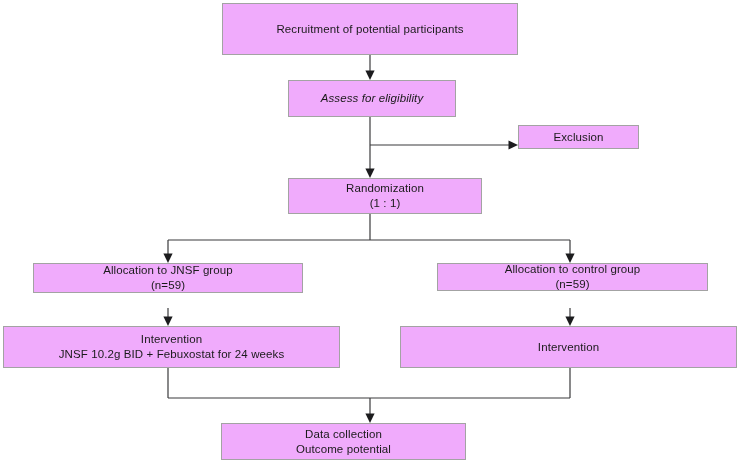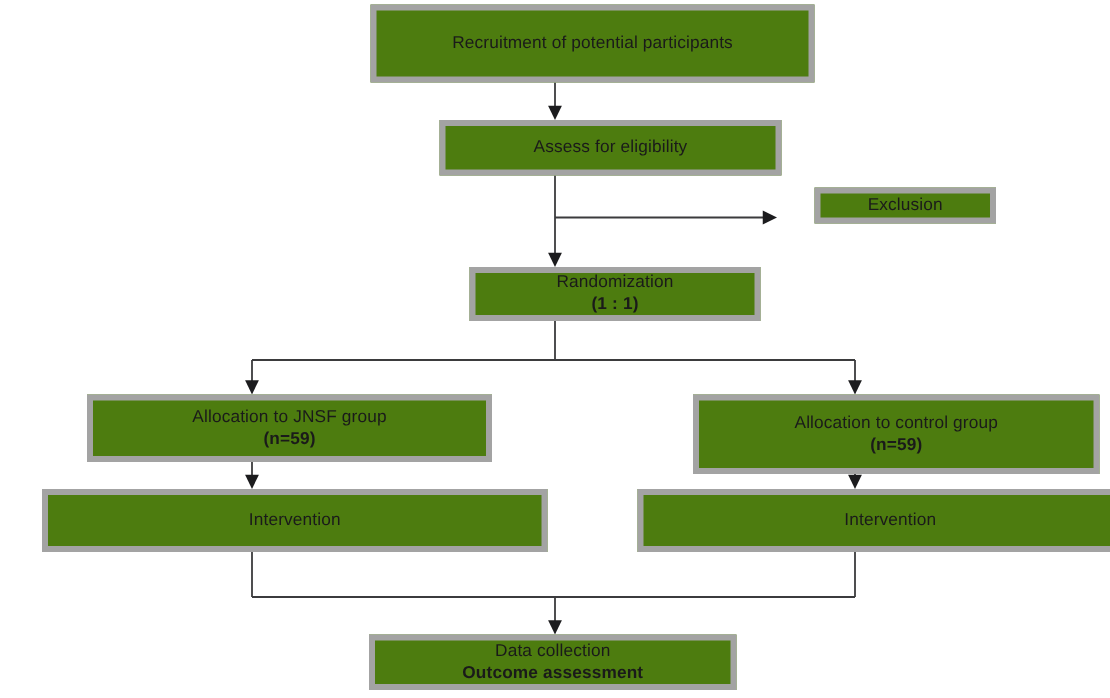--- a/index.html
+++ b/index.html
@@ -11,35 +11,34 @@
     position: relative;
     width: 740px;
     height: 465px;
     background: #ffffff;
     font-family: "Liberation Sans", sans-serif;
     overflow: hidden;
   }
   .node {
     position: absolute;
     box-sizing: border-box;
-    border: 4px solid #a3a3a3;
-    background: #4d7c0f;
+    border: 1px solid #a3a3a3;
+    background: #f0abfc;
     display: flex;
     flex-direction: column;
     align-items: center;
     justify-content: center;
     text-align: center;
     color: #1a1a1a;
     font-size: 11.5px;
     line-height: 15px;
     letter-spacing: 0.1px;
     z-index: 2;
-    margin-left: 25px;
   }
-  .node .line2 { display: block; font-weight: bold; }
+  .node .line2 { display: block; }
   svg#wires {
     position: absolute;
     left: 0;
     top: 0;
     width: 740px;
     height: 465px;
     z-index: 1;
   }
   svg#wires path, svg#wires line {
     stroke: #3b3b3d;
@@ -89,49 +88,50 @@
     <g>
       <path d="M 168 368 L 168 398 M 570 368 L 570 398 M 168 398 L 570 398 M 370 398 L 370 417"></path>
       <polygon points="370,423 365.4,413.5 374.6,413.5"></polygon>
     </g>
   </svg>
 
   <div class="node" style="left:222px; top:3px; width:296px; height:52px;">
     <span>Recruitment of potential participants</span>
   </div>
 
-  <div class="node" style="left:268px; top:80px; width:228px; height:37px;">
+  <div class="node" style="left:288px; top:80px; width:168px; height:37px;font-style:italic;">
     <span>Assess for eligibility</span>
   </div>
 
   <div class="node" style="left:518px; top:125px; width:121px; height:24px;">
     <span>Exclusion</span>
   </div>
 
   <div class="node" style="left:288px; top:178px; width:194px; height:36px;">
     <span>Randomization</span>
     <span class="line2">(1 : 1)</span>
   </div>
 
-  <div class="node" style="left:33px; top:263px; width:270px; height:45px;align-items:center;">
+  <div class="node" style="left:33px; top:263px; width:270px; height:30px;align-items:center;">
     <span>Allocation to JNSF group</span>
     <span class="line2">(n=59)</span>
   </div>
 
-  <div class="node" style="left:437px; top:263px; width:271px; height:53px;">
+  <div class="node" style="left:437px; top:263px; width:271px; height:28px;">
     <span>Allocation to control group</span>
     <span class="line2">(n=59)</span>
   </div>
 
   <div class="node" style="left:3px; top:326px; width:337px; height:42px;">
     <span>Intervention</span>
+    <span class="line2">JNSF 10.2g BID + Febuxostat for 24 weeks</span>
   </div>
 
   <div class="node" style="left:400px; top:326px; width:337px; height:42px;">
     <span>Intervention</span>
   </div>
 
   <div class="node" style="left:221px; top:423px; width:245px; height:37px;">
     <span>Data collection</span>
-    <span class="line2">Outcome assessment</span>
+    <span class="line2">Outcome potential</span>
   </div>
 
 </div>
 
 </body></html>

